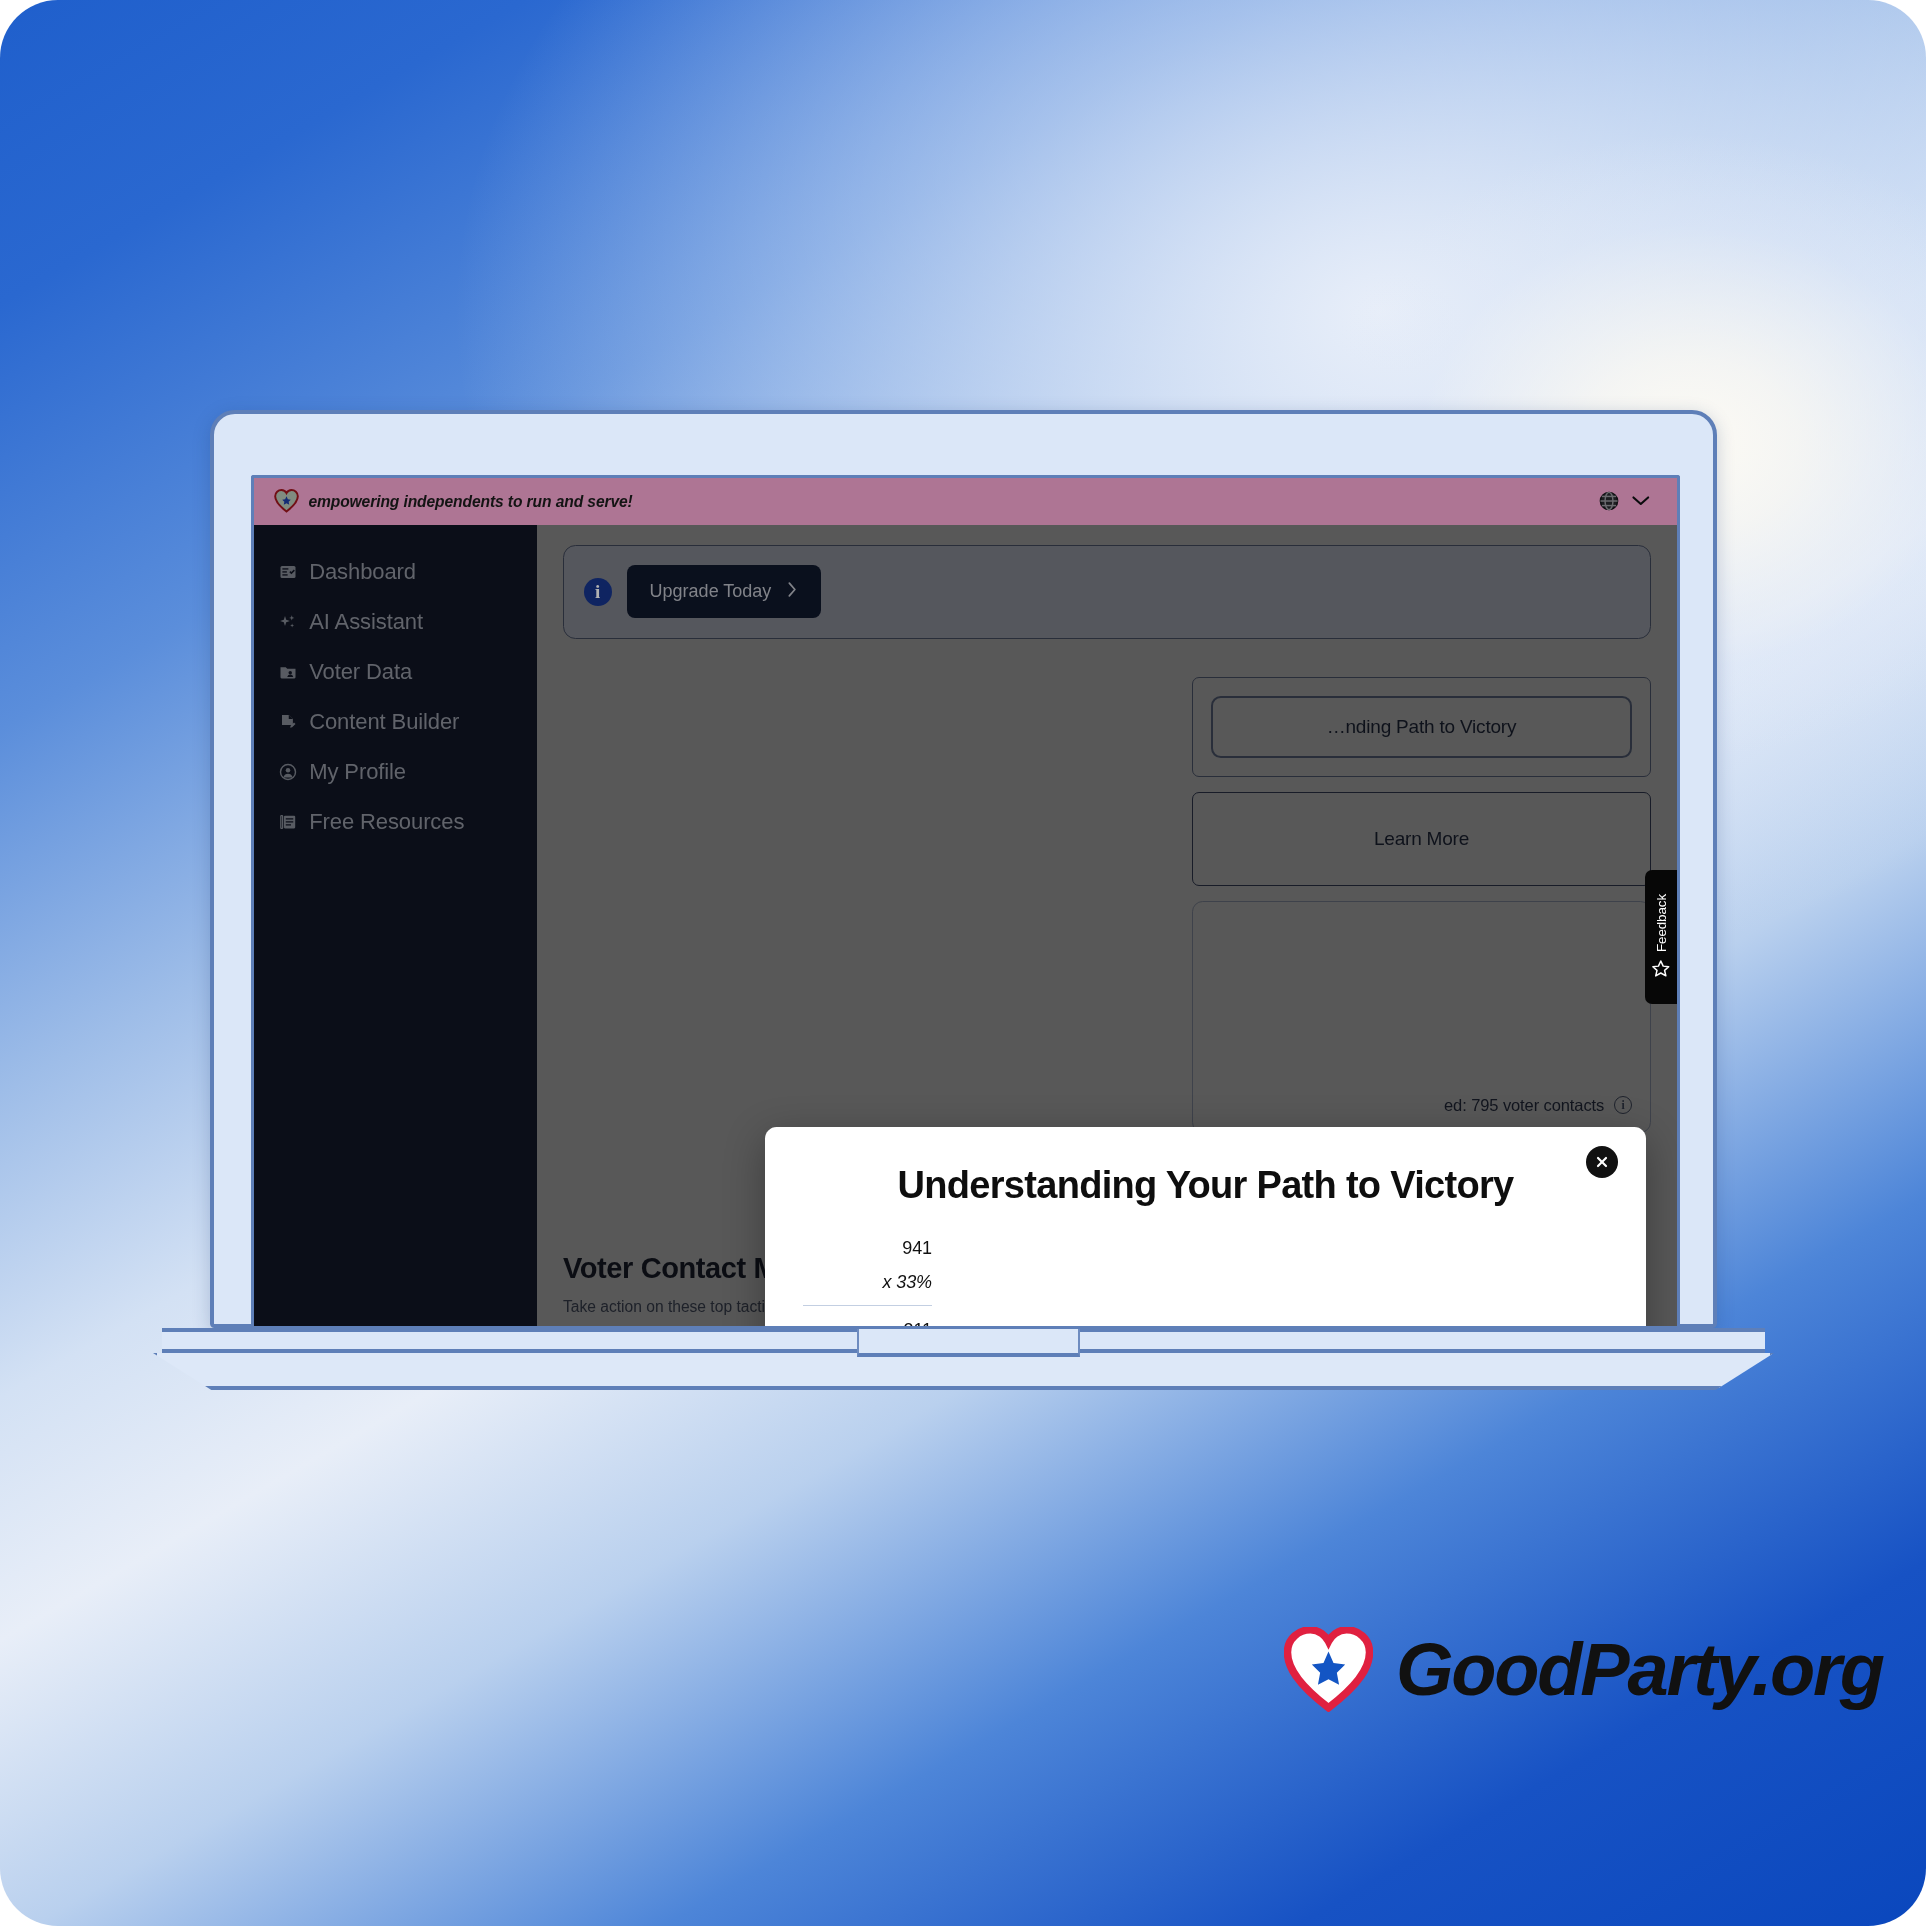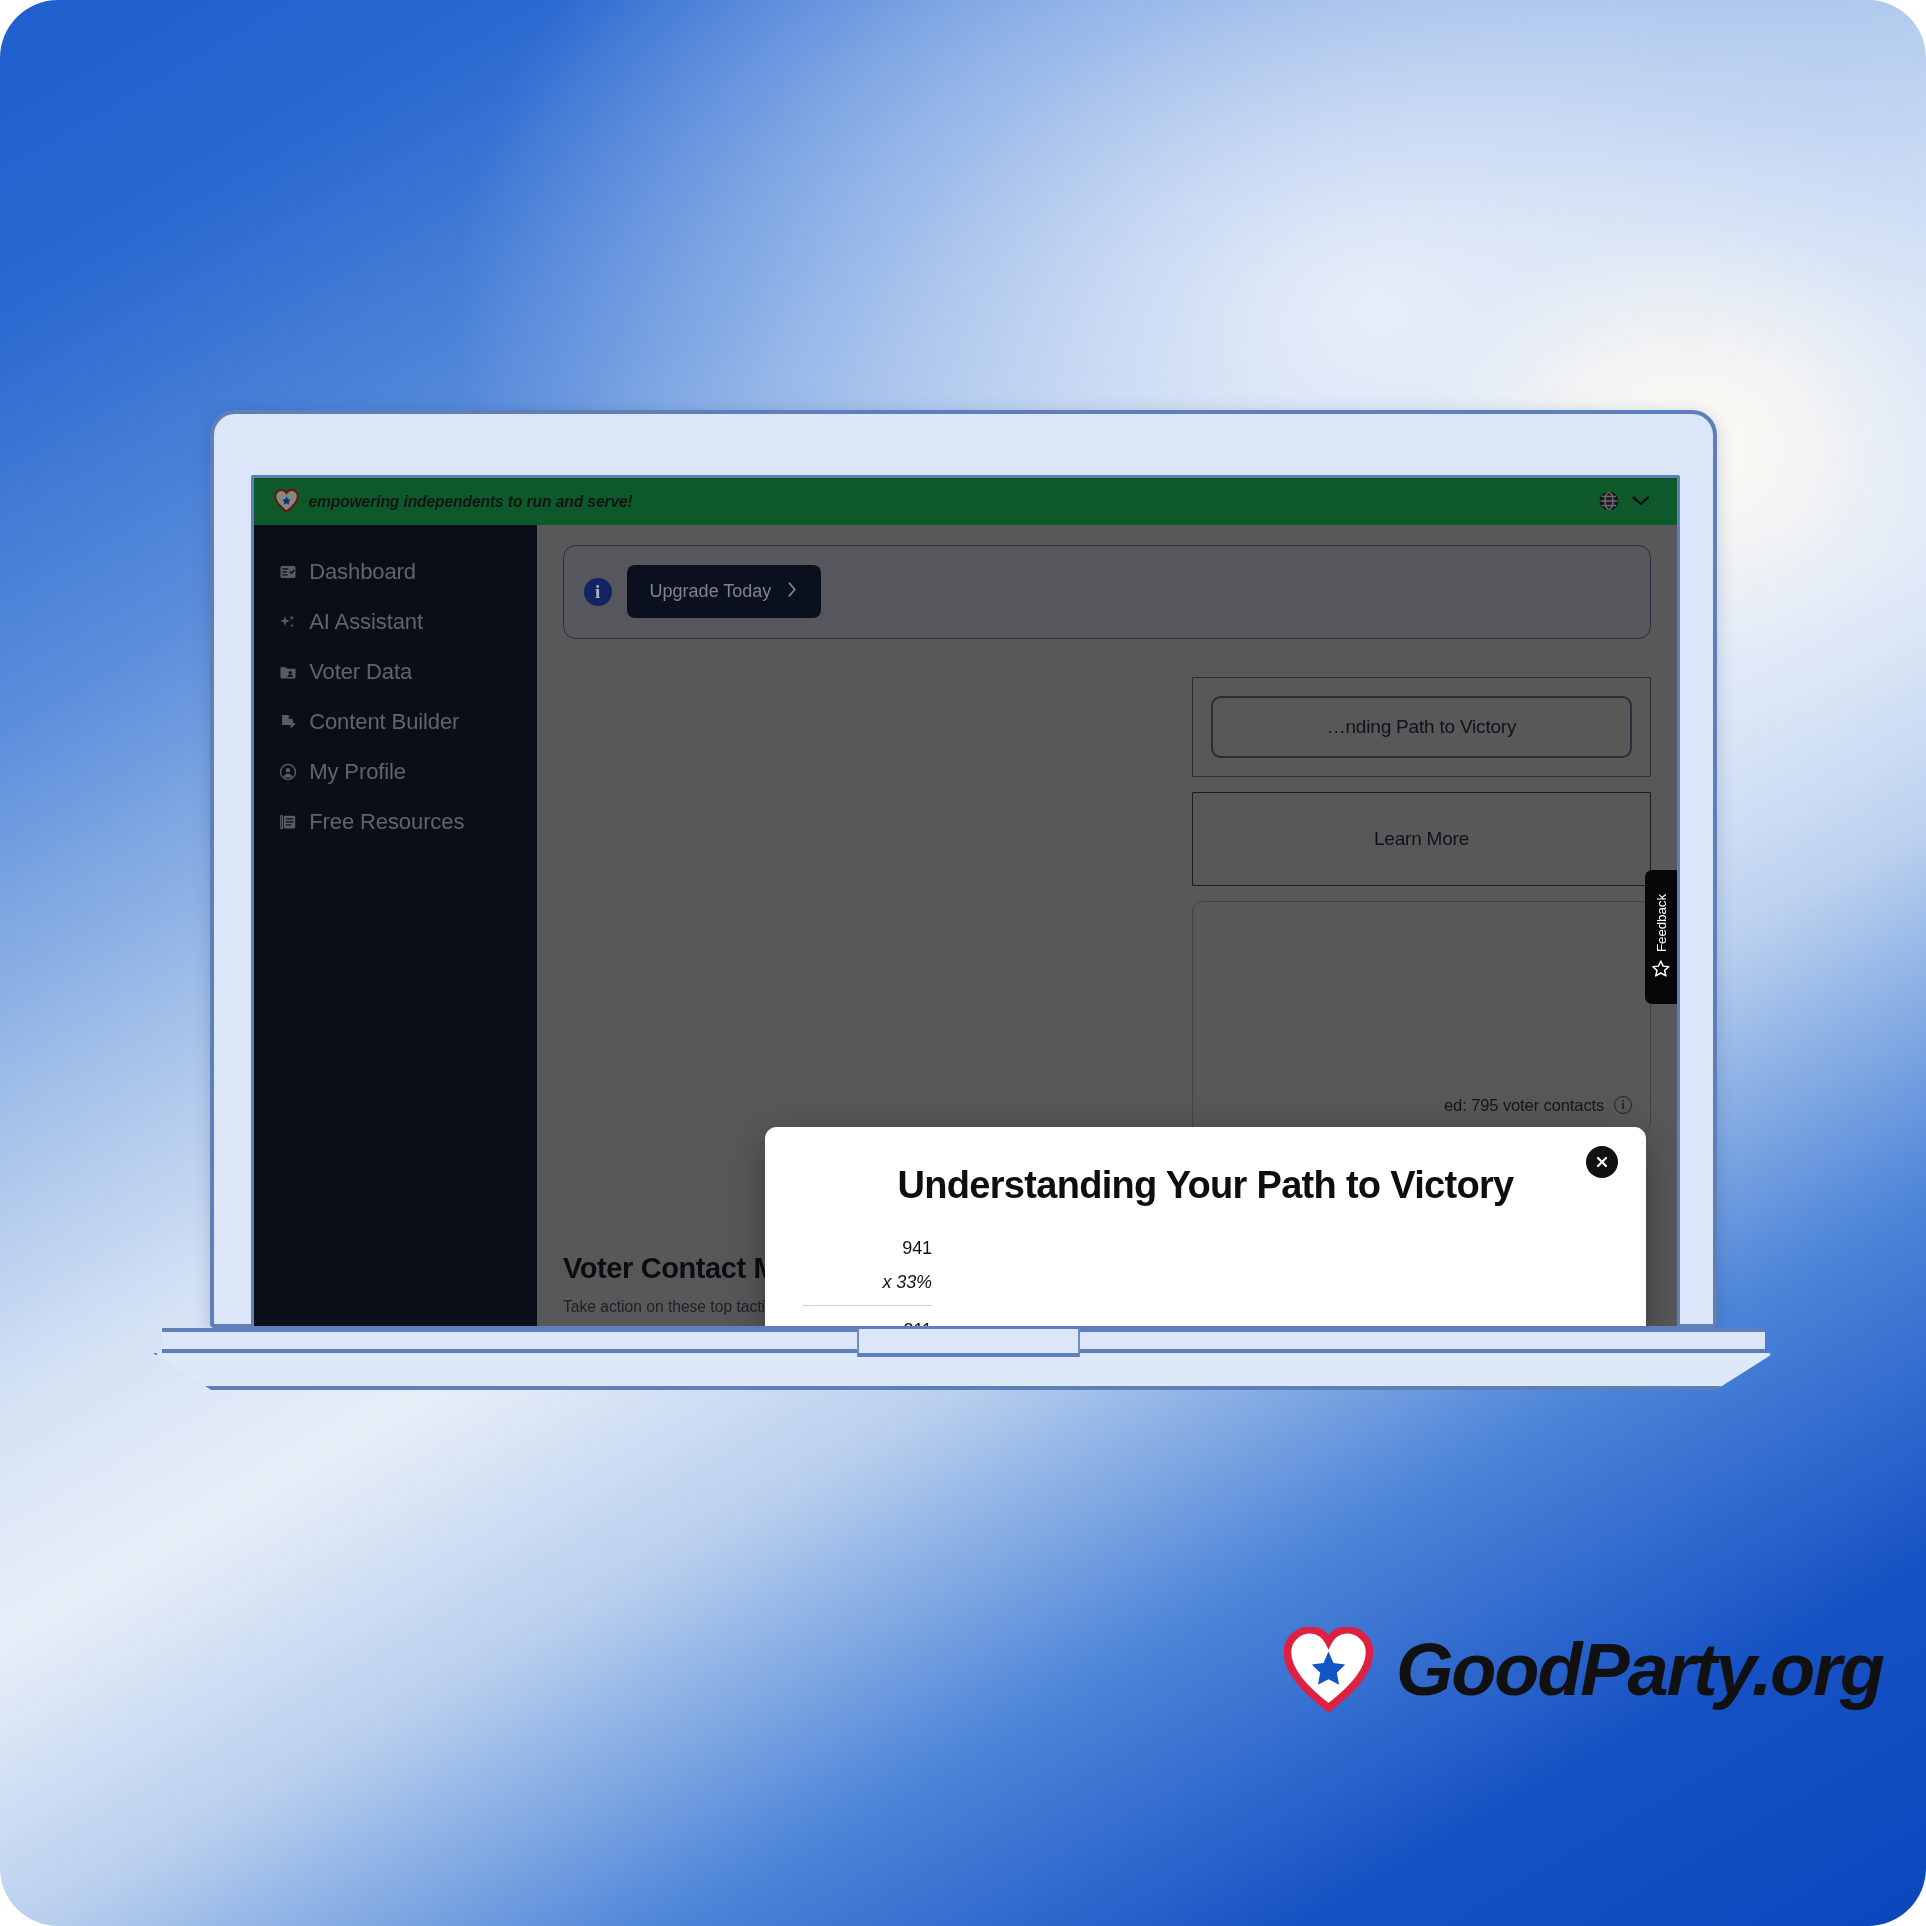--- a/index.html
+++ b/index.html
@@ -77,21 +77,21 @@
     background: #7e7e7e;
   }
   
   .dim { position: absolute; inset: 0; background: rgba(0,0,0,0.30); z-index: 40; }
 
   
   .topbar {
     position: absolute; left: 0; top: 0; right: 0; height: 47px;
     display: flex; align-items: center; justify-content: space-between;
     padding: 0 26px 0 19.6px;
-    background: #15803d;
+    background: #f9a8d4;
     z-index: 5;
   }
   .brand { display: flex; align-items: center; gap: 9.8px; }
   .tagline {
     font-style: italic; font-weight: 700; font-size: 15.6px; color: #1d1d1d;
     letter-spacing: -0.1px;
   }
   .lang { display: flex; align-items: center; gap: 11.6px; }
 
   
@@ -144,21 +144,21 @@
     display: flex; align-items: center; gap: 13.4px;
     white-space: nowrap;
   }
 
   .right-col {
     position: absolute; right: 26px; top: 152px; width: 459px;
   }
   .panel {
     background: #7e7e7e;
     border: 1.8px solid #3c4354;
-    border-radius: 1px;
+    border-radius: 7px;
     padding: 18px;
   }
   .btn-outline {
     width: 100%; background: transparent; color: #151a27;
     border: 2.2px solid #3b4354; border-radius: 9.8px;
     font-size: 19px; font-family: inherit; letter-spacing: -0.2px;
     padding: 18px 0; text-align: center;
   }
   .panel-2 { margin-top: 15px; padding: 0; border-color: #23293a; }
   .learn-more {

